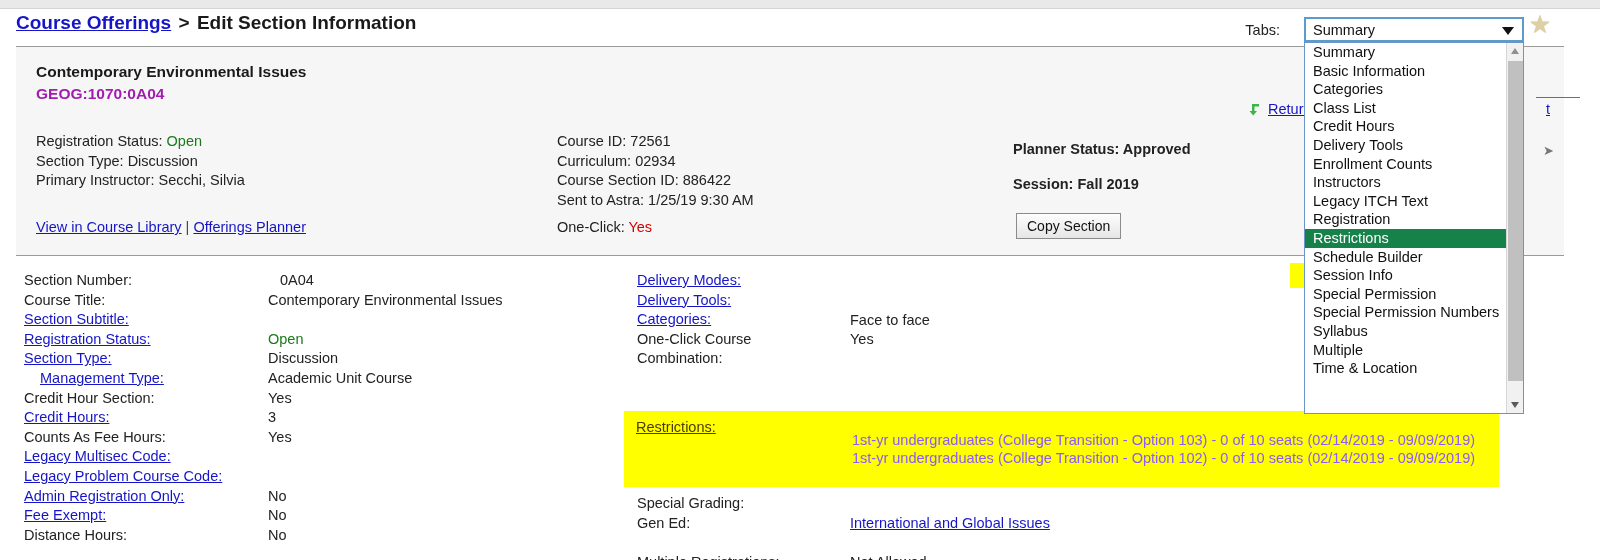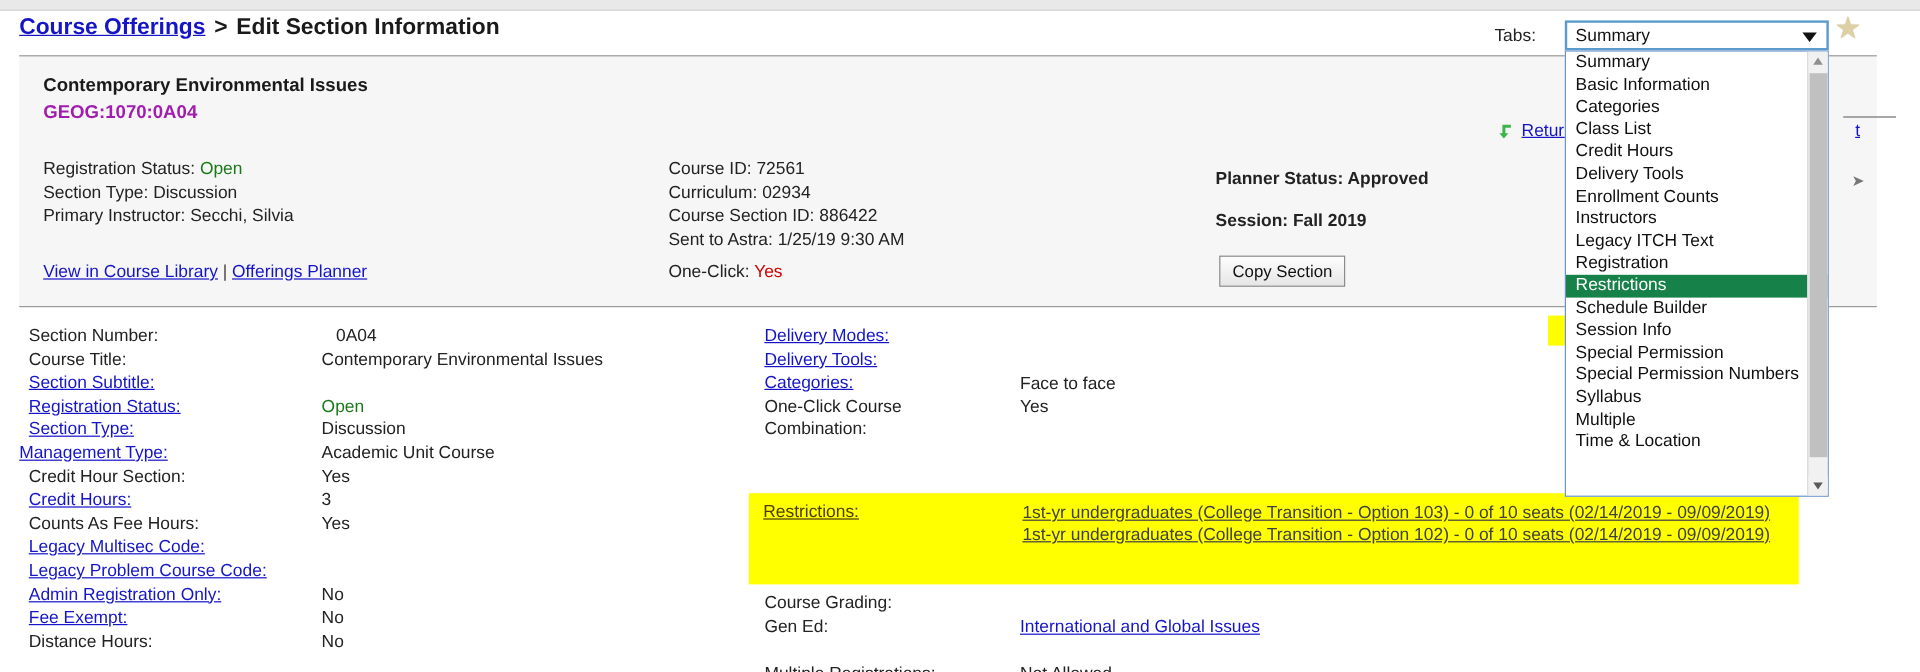--- a/index.html
+++ b/index.html
@@ -273,25 +273,24 @@
   }
   #restrictions-content .rlabel {
     position: absolute;
     left: 12px; top: 8px;
     color: #4a3c00;
     text-decoration: underline;
     cursor: pointer;
   }
   #restrictions-content .rlines {
     position: absolute;
-    left: 228px; top: 8px;
+    left: 228px; top: 20px;
     width: 640px;
     line-height: 18px;
-    color: #404040;
-    text-decoration: underline;
+    color: #8b5cf6;
   }
 </style>
 </head>
 <body>
 
 <div id="top-strip"></div>
 
 <div id="breadcrumb">
   <span class="crumb-link">Course Offerings</span>
   <span class="crumb-sep">&gt;</span>
@@ -396,21 +395,21 @@
       </div>
       <div class="drow" style="top: 58.8px;">
         <span class="dlabel dlink" style="left: 24px;">Registration Status:</span>
         <span class="dval" style="left: 268px; color: rgb(26, 122, 26);">Open</span>
       </div>
       <div class="drow" style="top: 78.4px;">
         <span class="dlabel dlink" style="left: 24px;">Section Type:</span>
         <span class="dval" style="left: 268px;">Discussion</span>
       </div>
       <div class="drow" style="top: 98px;">
-        <span class="dlabel dlink" style="left: 16px; text-decoration: underline;">Management Type:</span>
+        <span class="dlabel dlink" style="left: 40px; text-decoration: underline;">Management Type:</span>
         <span class="dval" style="left: 268px;">Academic Unit Course</span>
       </div>
       <div class="drow" style="top: 117.6px;">
         <span class="dlabel" style="left: 24px;">Credit Hour Section:</span>
         <span class="dval" style="left: 268px;">Yes</span>
       </div>
       <div class="drow" style="top: 137.2px;">
         <span class="dlabel dlink" style="left: 24px;">Credit Hours:</span>
         <span class="dval" style="left: 268px;">3</span>
       </div>
@@ -449,21 +448,21 @@
         <span class="dlabel dlink" style="left: 637px;">Categories:</span>
       </div>
       <div class="drow" style="top: 58.8px;">
         <span class="dlabel" style="left: 637px;">One-Click Course</span>
         <span class="dlabel" style="left: 637px; top: 19.6px;">Combination:</span>
         <span class="dval" style="left: 850px;">Yes</span>
       </div>
     </div>
   <div id="col-right-bottom">
       <div class="drow" style="top: 223px;">
-        <span class="dlabel" style="left: 637px;">Course Grading:</span>
+        <span class="dlabel" style="left: 637px;">Special Grading:</span>
       </div>
       <div class="drow" style="top: 242.6px;">
         <span class="dlabel" style="left: 637px;">Gen Ed:</span>
         <span class="dval dlink" style="left: 850px; top: 0px;">International and Global Issues</span>
         <span class="dval dlink" style="left: 850px; top: 19.6px; margin-top: 40px;">Social Sciences</span>
       </div>
       <div class="drow" style="top: 281.8px;">
         <span class="dlabel" style="left: 637px;">Multiple Registrations:</span>
         <span class="dval" style="left: 850px;">Not Allowed</span>
       </div>

